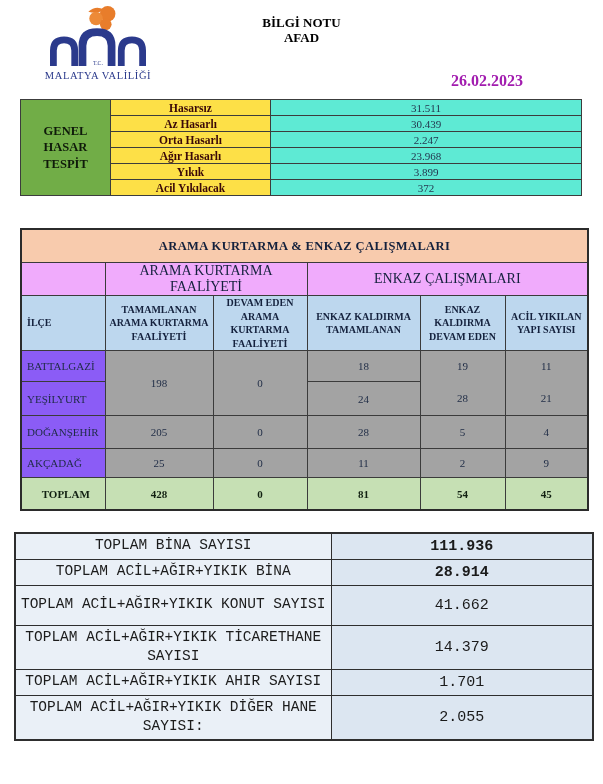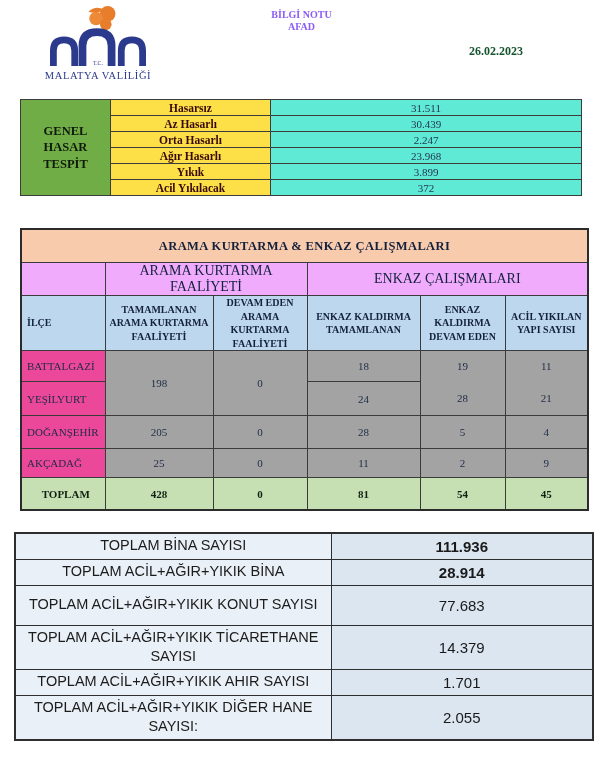--- a/index.html
+++ b/index.html
@@ -4,50 +4,50 @@
 <style>
   html,body { margin:0; padding:0; background:#ffffff; }
   .page {
     position:relative; width:603px; height:784px; background:#ffffff;
     font-family:"Liberation Serif", serif; overflow:hidden;
   }
 
   
   .logo { position:absolute; left:36px; top:4px; width:124px; text-align:center; }
   .logo-name { color:#2b3a8c; font-size:10.5px; letter-spacing:0.6px; margin-top:-2px; white-space:nowrap; }
-  .doc-title { position:absolute; left:0; right:0; top:9px; text-align:center; font-weight:bold; font-size:10px; color:#8b5cf6; line-height:1.15; }
-  .doc-date { position:absolute; top:44px; right:80px; font-weight:bold; font-size:12px; color:#14532d; }
+  .doc-title { position:absolute; left:0; right:0; top:16px; text-align:center; font-weight:bold; font-size:13px; color:#000000; line-height:1.15; }
+  .doc-date { position:absolute; top:72px; right:80px; font-weight:bold; font-size:16px; color:#a21caf; }
 
   table { border-collapse:collapse; table-layout:fixed; }
   td { padding:0; vertical-align:middle; overflow:hidden; }
 
   
   .t1 { position:absolute; left:20px; top:99px; width:561px; }
   .t1 td { border:1px solid #3c3c3c; height:15px; text-align:center; }
   .t1 .hdr { background:#71ad47; font-weight:bold; font-size:12.5px; color:#0f1a0a; line-height:1.3; }
   .t1 .lbl { background:#fde047; font-weight:bold; font-size:11.5px; color:#3a0808; }
   .t1 .val { background:#5eead4; font-size:11px; color:#24364f; }
 
   
   .t2 { position:absolute; left:20px; top:228px; width:567px; border:2px solid #2b2b2b; }
   .t2 td { border:1px solid #3b3b3b; text-align:center; color:#1e2b45; }
   .t2 .title { background:#f8cbad; font-weight:bold; font-size:12.5px; height:32px; letter-spacing:0.4px; color:#14213d; }
   .t2 .grp { background:#f0abfc; font-weight:normal; font-size:14px; height:29px; color:#14213d; }
   .t2 .colh { background:#bdd7ee; font-weight:bold; font-size:10px; height:54px; line-height:1.35; color:#14213d; }
   .t2 .colh.left, .t2 .ilce { text-align:left; padding-left:5px; }
-  .t2 .ilce { background:#ec4899; font-size:11px; height:30px; }
+  .t2 .ilce { background:#8b5cf6; font-size:11px; height:30px; }
   .t2 .dat { background:#a3a3a3; font-size:11px; }
   .t2 .tot td { background:#c6e0b4; font-weight:bold; font-size:11px; height:31px; color:#122112;text-align:center; }
   .t2 .tot .ilce { background:#c6e0b4; font-weight:bold; }
   .t2 .nbb { border-bottom-style:hidden; }
   .t2 .nbt { border-top-style:hidden; }
 
   
   .t3 { position:absolute; left:14px; top:532px; width:578px; border:2px solid #2e2e2e;
-        font-family:Liberation Sans, sans-serif; }
+        font-family:Liberation Mono, monospace; }
   .t3 td { border:1px solid #2e2e2e; text-align:center; }
   .t3 .lbl { background:#eaf0f7; font-size:14.5px; color:#1c1c1c; line-height:1.35; padding:2px 4px; }
   .t3 .val { background:#dce6f1; font-size:15px; color:#1a1a1a; }
   .t3 .val.b { font-weight:bold; }
   .t3 .r1 { height:26px; } .t3 .r2 { height:40px; }
 </style>
 </head>
 <body>
 
 <div class="page">
@@ -186,21 +186,21 @@
         <tr class="r1">
       <td class="lbl">TOPLAM BİNA SAYISI</td>
       <td class="val b">111.936</td>
     </tr>
     <tr class="r1">
       <td class="lbl">TOPLAM ACİL+AĞIR+YIKIK BİNA</td>
       <td class="val b">28.914</td>
     </tr>
     <tr class="r2">
       <td class="lbl">TOPLAM ACİL+AĞIR+YIKIK KONUT SAYISI</td>
-      <td class="val">77.683</td>
+      <td class="val">41.662</td>
     </tr>
     <tr class="r2">
       <td class="lbl">TOPLAM ACİL+AĞIR+YIKIK TİCARETHANE SAYISI</td>
       <td class="val">14.379</td>
     </tr>
     <tr class="r1">
       <td class="lbl">TOPLAM ACİL+AĞIR+YIKIK AHIR SAYISI</td>
       <td class="val">1.701</td>
     </tr>
     <tr class="r2">

